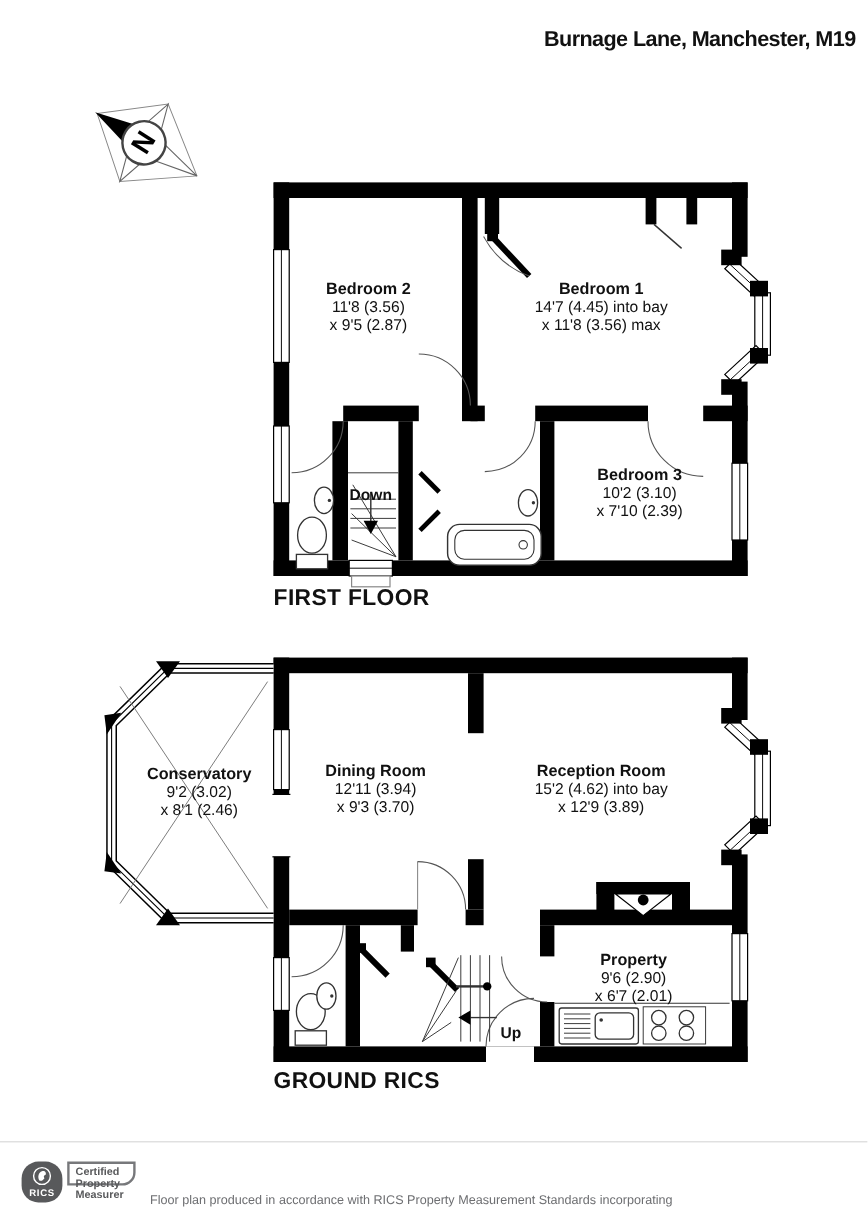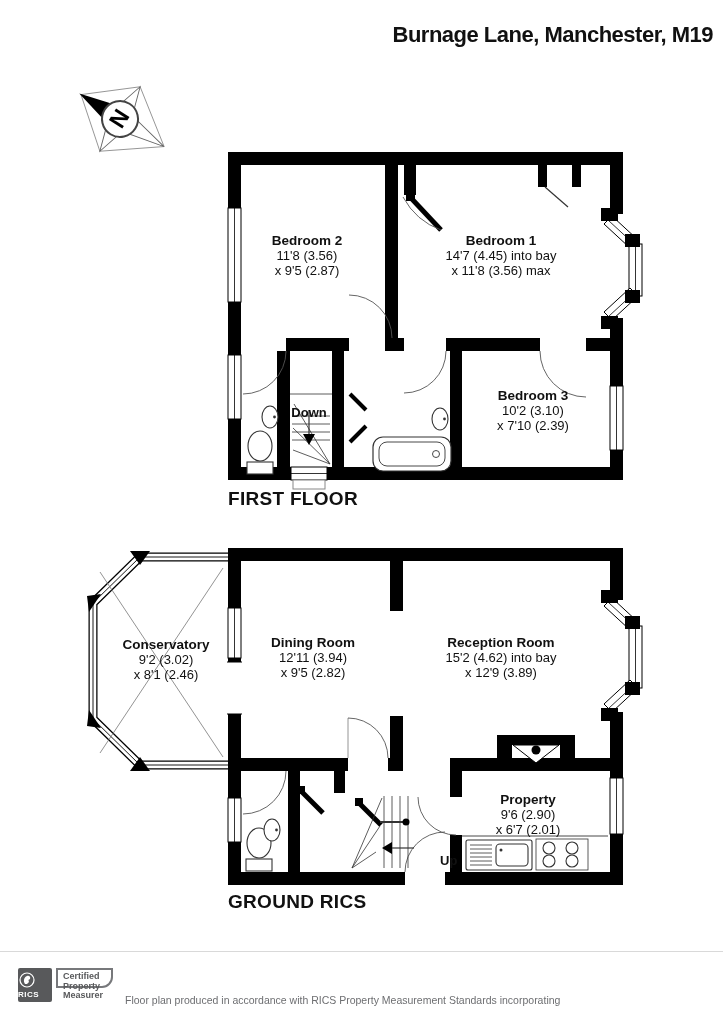--- a/index.html
+++ b/index.html
@@ -1,31 +1,31 @@
 <!DOCTYPE html>
 <html><head>
 <meta charset="utf-8">
 <style>
   html,body{margin:0;padding:0;background:#fff;}
   body{width:723px;height:1024px;position:relative;font-family:"Liberation Sans",sans-serif;color:#111;overflow:hidden;}
   .abs{position:absolute;}
   
   .hdr{position:absolute;top:22px;right:10px;text-align:right;}
-  .hdr .title{font-size:22px;font-weight:700;letter-spacing:-0.5px;}
+  .hdr .title{font-size:18px;font-weight:700;letter-spacing:-0.5px;}
   .hdr .area{font-size:16px;font-weight:700;margin-top:7px;}
   .hdr .note{font-size:11px;font-weight:400;margin-top:5px;}
   
   .rlabel{position:absolute;transform:translateX(-50%);text-align:center;font-size:13px;line-height:15px;white-space:nowrap;}
   .rlabel .rname{font-weight:700;font-size:13.5px;}
   .floorcap{position:absolute;font-size:19px;font-weight:700;letter-spacing:.3px;}
   .stairlab{position:absolute;font-size:13px;font-weight:700;margin-top:13px;}
   .center{transform:translateX(-50%);text-align:center;}
   
   .divider{position:absolute;left:0;top:951px;width:723px;height:1px;background:#d9d9d9;}
-  .rics-box{position:absolute;left:18px;top:968px;width:34px;height:34px;background:#58595b;border-radius:2px;display:flex;flex-direction:column;justify-content:flex-start;}
+  .rics-box{position:absolute;left:18px;top:968px;width:34px;height:34px;background:#58595b;border-radius:14px;display:flex;flex-direction:column;align-items:center;justify-content:flex-start;}
   .rics-box .rics-txt{color:#fff;font-size:8px;font-weight:700;letter-spacing:.5px;margin-top:1px;}
   .badge{position:absolute;left:56px;top:968px;width:57px;height:20px;border:2px solid #77787b;border-radius:0 0 11px 0;box-sizing:border-box;padding:2px 0 0 5px;}
   .badge div{font-size:9px;line-height:9.5px;font-weight:700;color:#58595b;}
   .ftext{position:absolute;left:125px;top:962px;font-size:10.5px;line-height:15.5px;color:#6d6e71;white-space:pre;}
 </style>
 </head>
 <body>
 
 <div class="hdr">
   <div class="title">Burnage Lane, Manchester, M19</div>
@@ -292,33 +292,33 @@
 <div class="floorcap" style="left:228px;top:488px">FIRST FLOOR</div>
 
 <div class="rlabel" style="left:166px;top:637px">
   <div class="rname">Conservatory</div>
   <div>9'2 (3.02)</div>
   <div>x 8'1 (2.46)</div>
 </div>
 <div class="rlabel" style="left:313px;top:635px">
   <div class="rname">Dining Room</div>
   <div>12'11 (3.94)</div>
-  <div>x 9'5 (2.82)</div>
+  <div>x 9'3 (3.70)</div>
 </div>
 <div class="rlabel" style="left:501px;top:635px">
   <div class="rname">Reception Room</div>
   <div>15'2 (4.62) into bay</div>
   <div>x 12'9 (3.89)</div>
 </div>
 <div class="rlabel" style="left:528px;top:792px">
   <div class="rname">Property</div>
   <div>9'6 (2.90)</div>
   <div>x 6'7 (2.01)</div>
 </div>
-<div class="stairlab" style="left:440px;top:840px">Up</div>
+<div class="stairlab" style="left:417px;top:840px">Up</div>
 <div class="floorcap" style="left:228px;top:891px">GROUND RICS</div>
 
 <div class="divider"></div>
 <div class="rics-box">
   <svg width="18" height="18" viewBox="-9 -9 18 18" style="margin-top:3px">
     <circle cx="0" cy="0" r="7" fill="none" stroke="#fff" stroke-width="1.2"></circle>
     <path d="M -2,4 C -4,1 -3,-3 0,-4 C 2,-5 4,-3 3,-1 C 2,0 1,-1 2,2 L 0,4 Z" fill="#fff"></path>
   </svg>
   <div class="rics-txt">RICS</div>
 </div>

